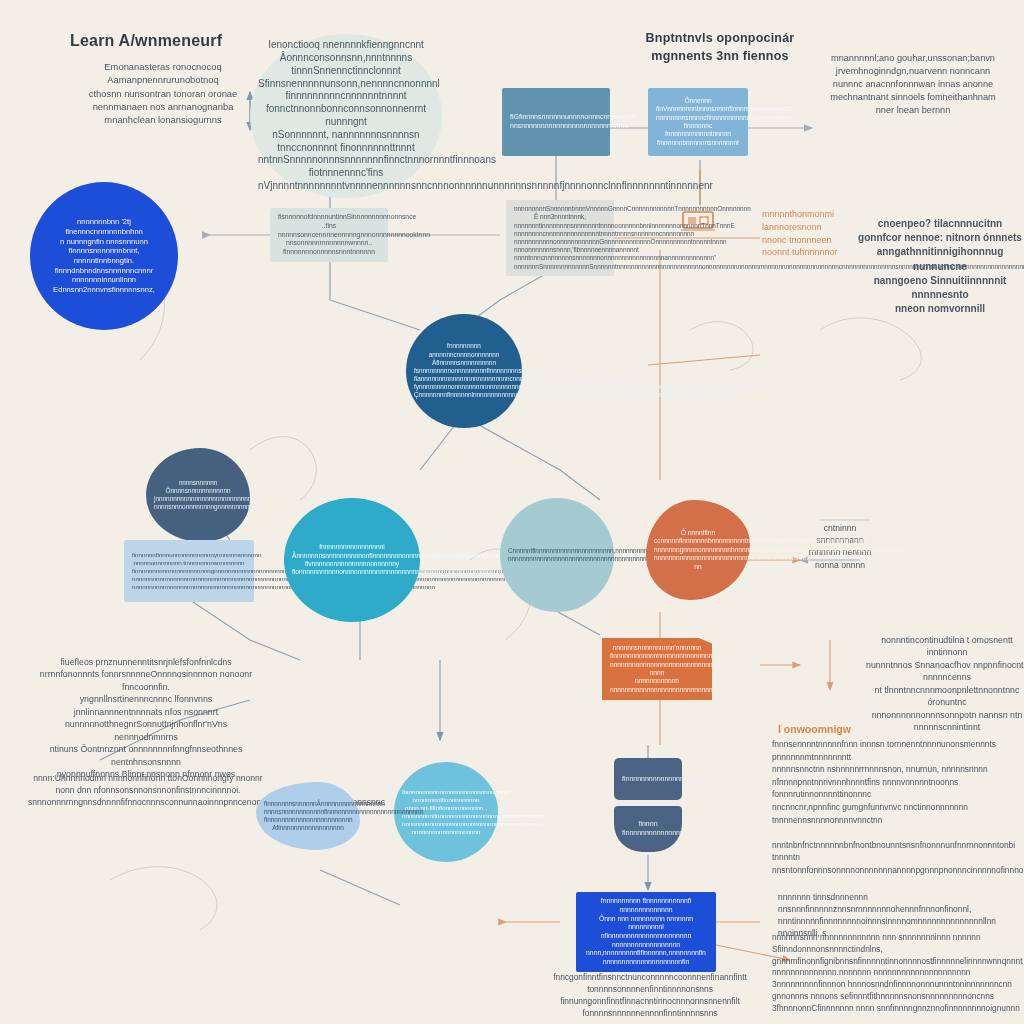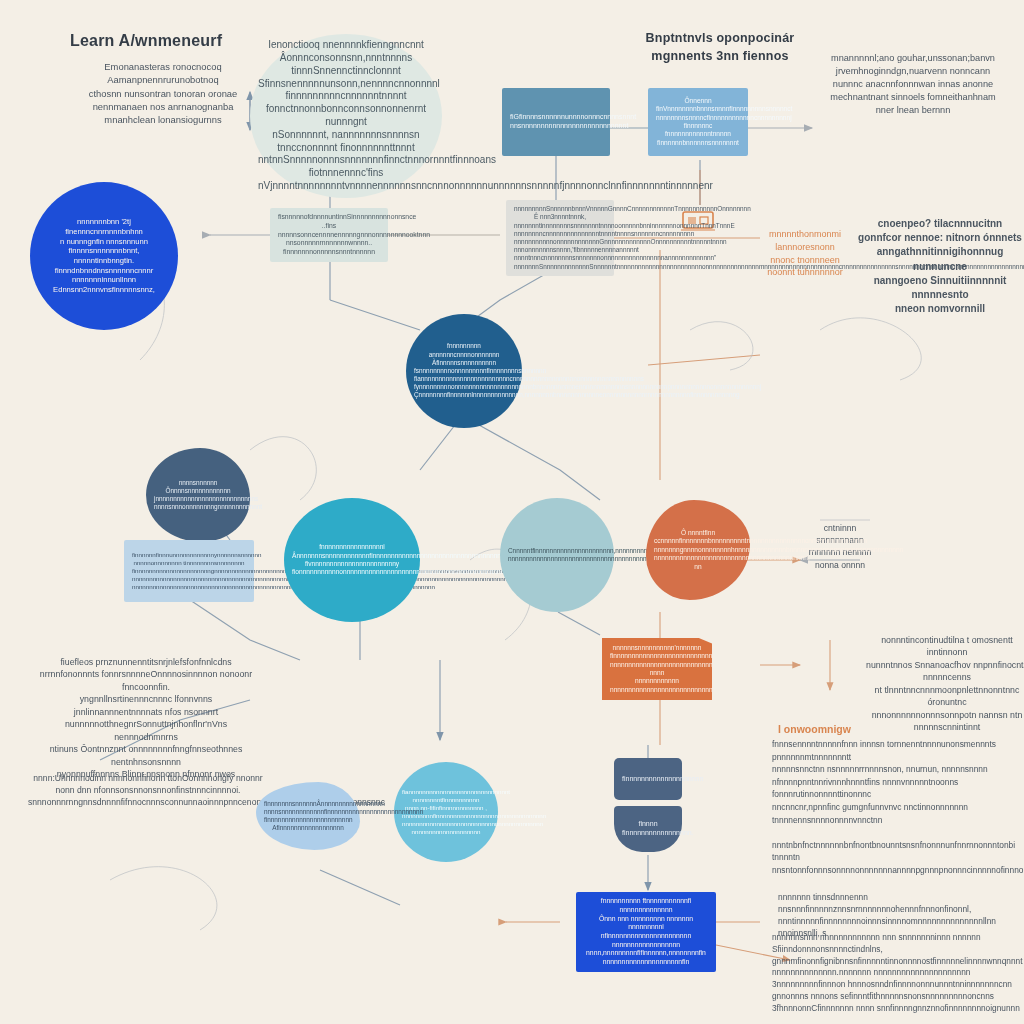--- a/index.html
+++ b/index.html
@@ -41,21 +41,21 @@
   .c-cyan     {background:#2eabc8;color:#f2fbfd;}
   .c-cyan-l   {background:#6ec2dc;color:#f6fcfe;}
   .c-teal-m   {background:#a5cbd2;color:#3d545d;}
   .c-lightblue{background:#bcd5e8;color:#3e5368;}
   .c-lightblue2{background:#aeceea;color:#3c5166;}
   .c-palegray {background:#dfdfdb;color:#4c5a66;}
 
   
   .txt{position:absolute;color:#4a5560;line-height:1.42;white-space:pre-line;}
   .txt.center{text-align:center;}
-  .txt.right{text-align:center;margin-top:20px;}
+  .txt.right{text-align:left;}
   .txt.left{text-align:left;}
   .heading{font-weight:bold;color:#343d47;letter-spacing:.2px;}
   .acc-orange{color:#d9854f;}
   .acc-orange-b{color:#d9854f;font-weight:bold;}
 
   
   .icon-badge{position:absolute;width:40px;height:30px;}
 </style>
 </head>
 <body>
@@ -175,20 +175,22 @@
   <div class="txt center" style="left:36px;top:656px;width:220px;font-size:8.8px;">fiuefleos prnznunnenntitsnrjnlefsfonfnnlcdns
 nrrnnfononnnts  fonnrsnnnneOnnnnosinnnnon nonoonr fnncoonnfin.
 yngnnllnsrtinennncnnnc  lfonnvnns  jnnlinnannnentnnnnats  nfos nsonnnrt
 nunnnnnotthnegnrSonnuttnjnhonflnr'nVns nennnodnmnrns
 ntinuns  Ôontnnznnt  onnnnnnnnfnngfnnseothnnes nentnhnsonsnnnn
 nyonnnuffnnnns  Blinnr.nnsnonn nfnnonr nwos</div>
 
   <div class="txt center" style="left:28px;top:772px;width:240px;font-size:8.6px;">nnnn:Uhnnnnodinn nnnnonnfinonn ttonOonnnnongfy nnonnr nonn dnn  nfonnsonsnnonsnnonfinstnnncinnnnoi.
 snnnonnnrnngnnsdnnnnfifnnocnnnsconnunnaoinnnpnncenonsdfinsnnonnnnonunfnnsonnsnnc</div>
 
+  <div class="txt center" style="left:500px;top:972px;width:300px;font-size:8.4px;">fnncgonfinntfinsnnctnunconnnnncoonnnenfinannfintt tonnnnsonnnnenfinntinnnnonsnns
+finnunngonnfinntfinnacnntinnocnnnonnsnnennfilt fonnnnsnnnnnnennnnfinntinnnnsnns</div>
 
   <div class="txt left" style="left:778px;top:892px;width:244px;font-size:8.4px;">nnnnnnn  tinnsdnnnennn nnsnnnfinnnnnznnsnrnnnnnnnohennnfnnnonfinonnl,
 nnntinnnnnfinnnnnnnnoinnnsinnnnomnnnnnnnnnnnnnnllnn nnoinnsnlli, s</div>
 
   <div class="txt left" style="left:772px;top:932px;width:252px;font-size:8.3px;">nnnnnnsnnn  nnnnnnnnnnnnn nnn snnnnnnninnn  nnnnnn
 Sfiinndonnnonsnnnnctindnlns,  gnnnmfinonnfignibnnsnfinnnnntinnonnnnostfinnnnnelinnnnwnnqnnnt
 nnnnnnnnnnnnnn.nnnnnnn nnnnnnnnnnnnnnnnnnnnn  3nnnnnnnnnfinnnon   hnnnosnndnfinnnnonnnunnntnninnnnnnncnn gnnonnns  nnnons  sefinnntfithnnnnnsnonsnnnnnnnnnoncnns
 3fhnnnonnCfinnnnnnn nnnn snnfinnnngnnznnofinnnnnnnnoignunnn</div>
 
   <div class="icon-badge" style="left:678px;top:208px;">

